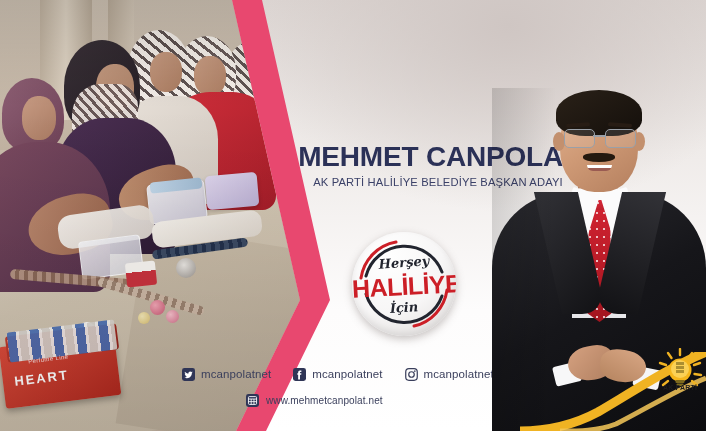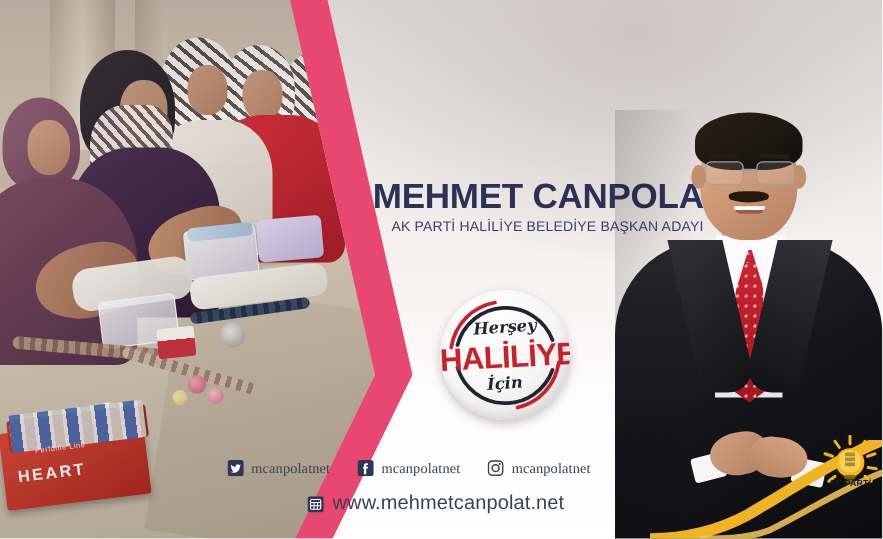--- a/index.html
+++ b/index.html
@@ -275,34 +275,34 @@
     color: #22252f;
     transform: rotate(-4deg);
   }
 
   
   .social-row {
     position: absolute;
     left: 182px; top: 368px;
     display: flex; align-items: center; gap: 22px;
   }
-  .social-item { display: flex; align-items: center; gap: 6px; font-family: Liberation Serif, serif; }
+  .social-item { display: flex; align-items: flex-start; gap: 6px; }
   .social-label {
     color: #3a3f5c;
     font-size: 11.5px;
     letter-spacing: .1px;
   }
   .web-row {
     position: absolute;
     left: 246px; top: 394px;
     display: flex; align-items: center; gap: 7px;
   }
   .web-label {
     color: #3a3f5c;
-    font-size: 16px;
+    font-size: 10px;
     letter-spacing: .1px;
     text-align: center;
   }
   .icon-sq { width: 13px; height: 13px; display: block; }
 
   
   .portrait { position: absolute; left: 492px; top: 88px; width: 214px; height: 343px; }
   .p { position: absolute; }
   .p-neck { left: 86px; top: 76px; width: 40px; height: 40px;
     background: linear-gradient(to bottom, #c08e6e, #a9765a); }

